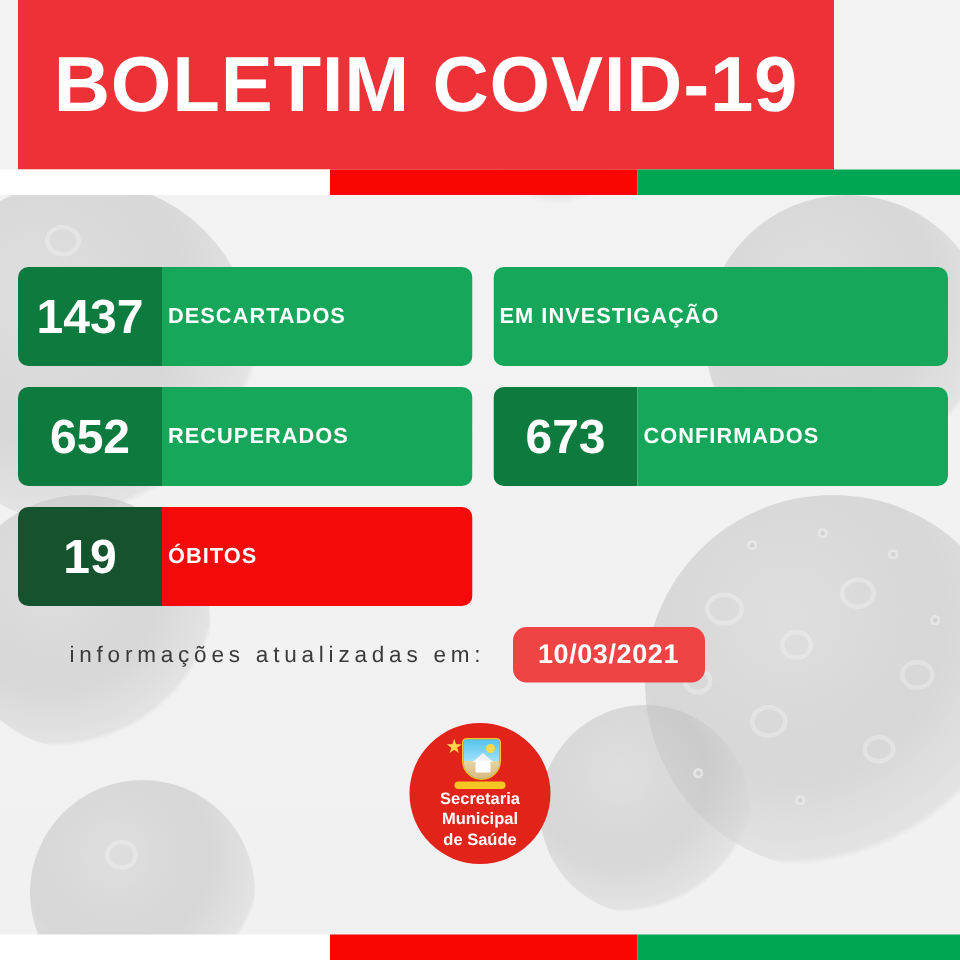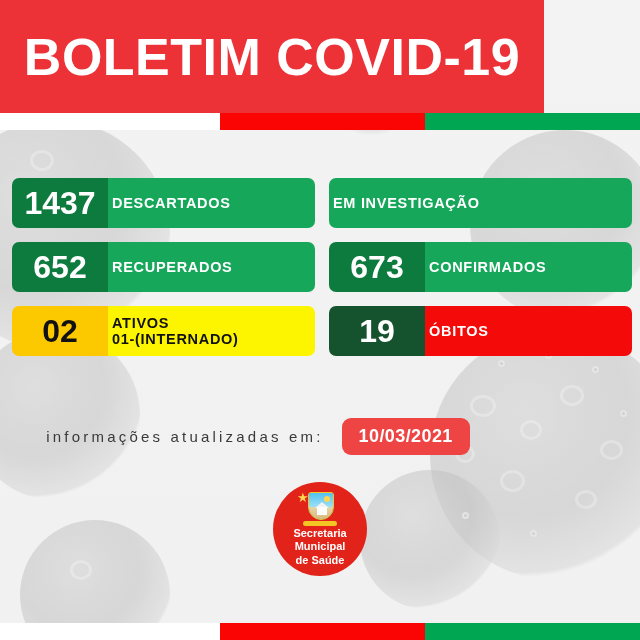--- a/index.html
+++ b/index.html
@@ -20,21 +20,21 @@
   }
   .blob{ position:absolute; border-radius:50%;
          background:radial-gradient(circle at 38% 33%, #cfcfcf 0%, #c2c2c2 45%, #d8d8d8 70%, rgba(216,216,216,0) 72%);
          opacity:.55; filter:blur(.4px); }
   .ring{ position:absolute; border-radius:50%; border:3px solid rgba(255,255,255,.55); opacity:.5;}
   .spike{ position:absolute; width:7px;height:7px;border-radius:50%;
           background:rgba(205,205,205,.75); box-shadow:0 0 0 2px rgba(255,255,255,.45) inset;}
 
   
   #header{
-    position:absolute; left:0; top:0; width:544px; height:113px;
+    position:absolute; left:12px; top:0; width:544px; height:113px;
     background:#ed3237; z-index:3;
     display:flex; align-items:center; justify-content:center;
   }
   #header-title{
     color:#fff; font-weight:bold; font-size:52px; letter-spacing:.5px;
     white-space:nowrap; line-height:1;
   }
 
   
   .stripe-bar{ position:absolute; left:0; width:640px; height:17px; display:flex; z-index:3;}
@@ -43,21 +43,21 @@
   .stripe-white{ background:#ffffff; }
   .stripe-red{ background:#fb0404; }
   .stripe-green{ background:#00a651; }
 
   
   #stats{
     position:absolute; left:12px; top:178px; width:620px; z-index:2;
     display:grid; grid-template-columns:303px 303px; gap:14px;
   }
   .stat-card{
-    height:50px; border-radius:7px; overflow:hidden; display:flex; align-items:stretch;
+    height:66px; border-radius:7px; overflow:hidden; display:flex; align-items:stretch;
   }
   .stat-num{
     width:96px; flex:0 0 96px; display:flex; align-items:center; justify-content:center;
     font-weight:bold; font-size:32px; line-height:1;
   }
   .stat-lbl{
     flex:1; display:flex; flex-direction:column; justify-content:center;
     padding-left:4px; font-weight:bold; font-size:14.5px; letter-spacing:.7px;
   }
   .stat-lbl .sub{ font-size:14.5px; letter-spacing:.7px; }
@@ -167,27 +167,20 @@
     </div>
   </div>
 
   <div class="stat-card card-green">
     <div class="stat-num">673</div>
     <div class="stat-lbl">
       <span>CONFIRMADOS</span>
     </div>
   </div>
 
-  <div class="stat-card card-yellow">
-    <div class="stat-num">02</div>
-    <div class="stat-lbl">
-      <span>ATIVOS</span>
-      <span class="sub">01-(INTERNADO)</span>
-    </div>
-  </div>
 
   <div class="stat-card card-red">
     <div class="stat-num">19</div>
     <div class="stat-lbl">
       <span>ÓBITOS</span>
     </div>
   </div>
 
 </div>
 

